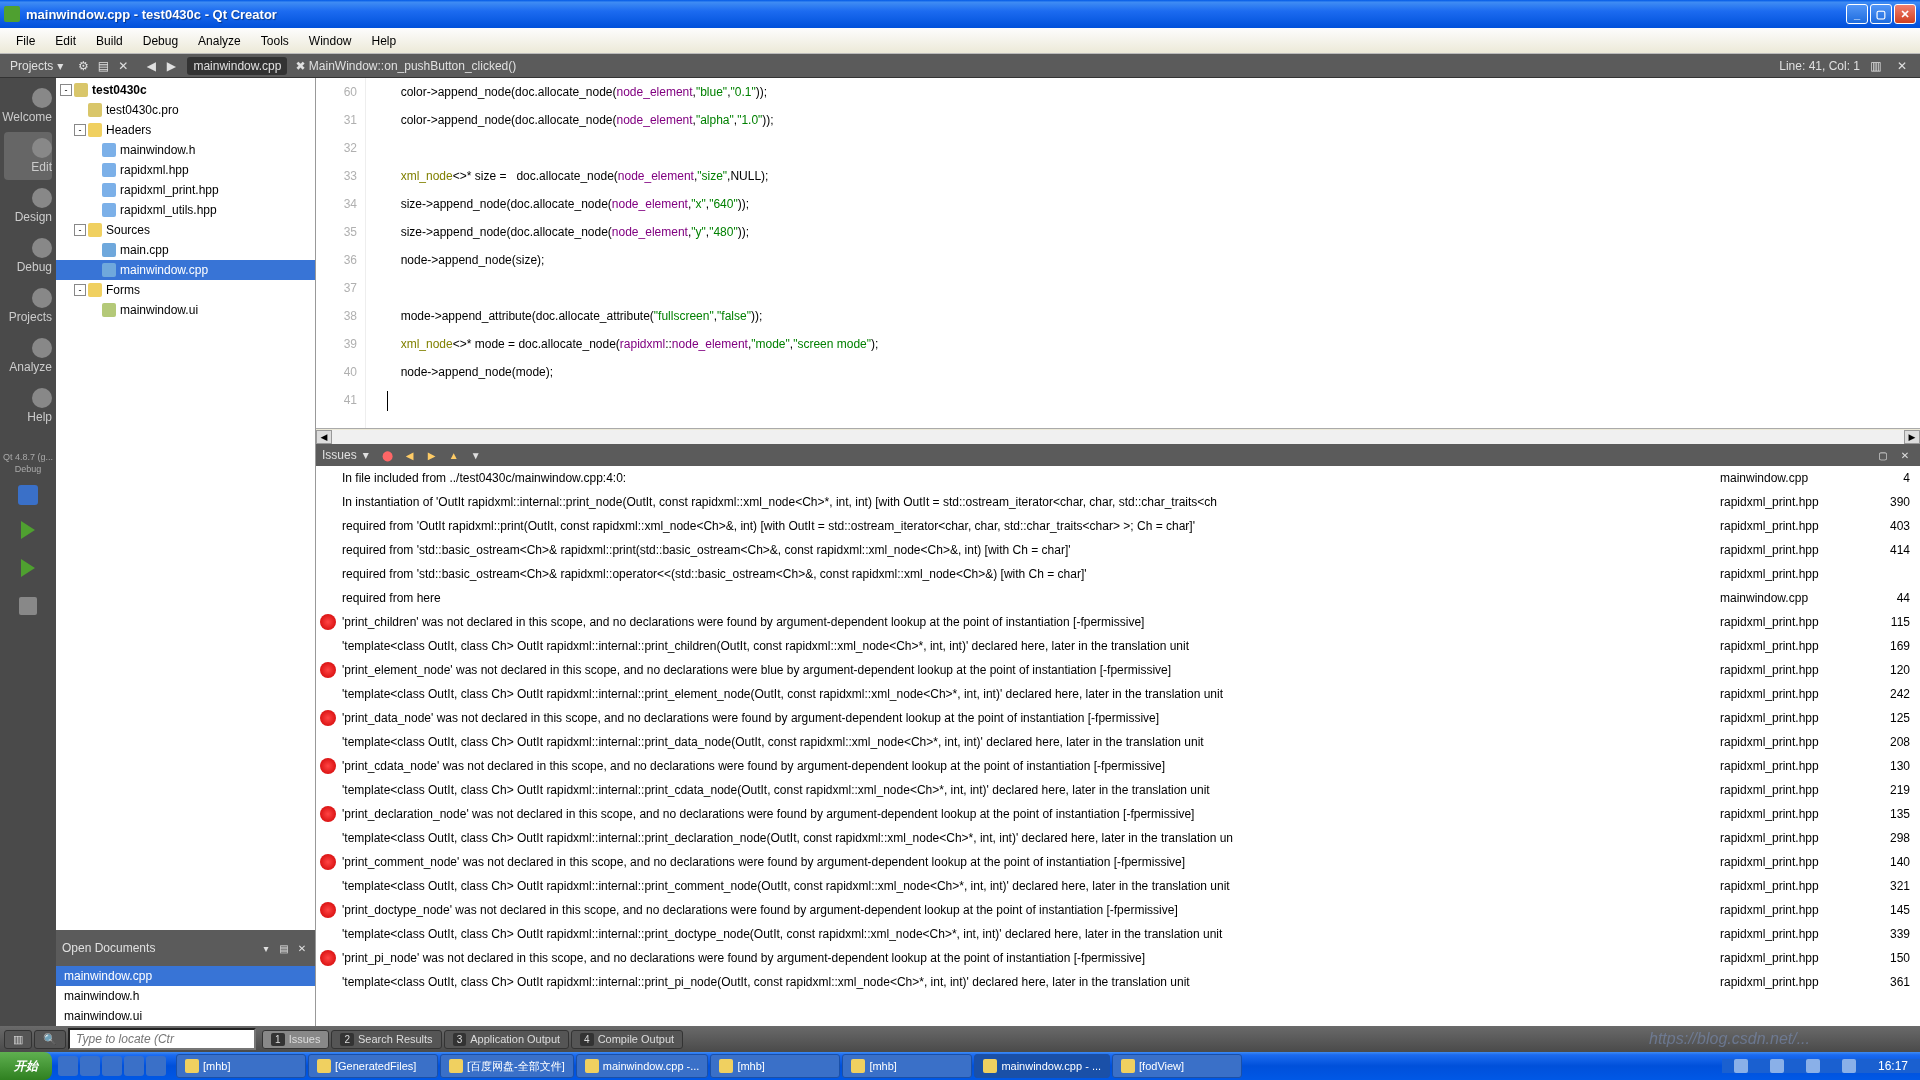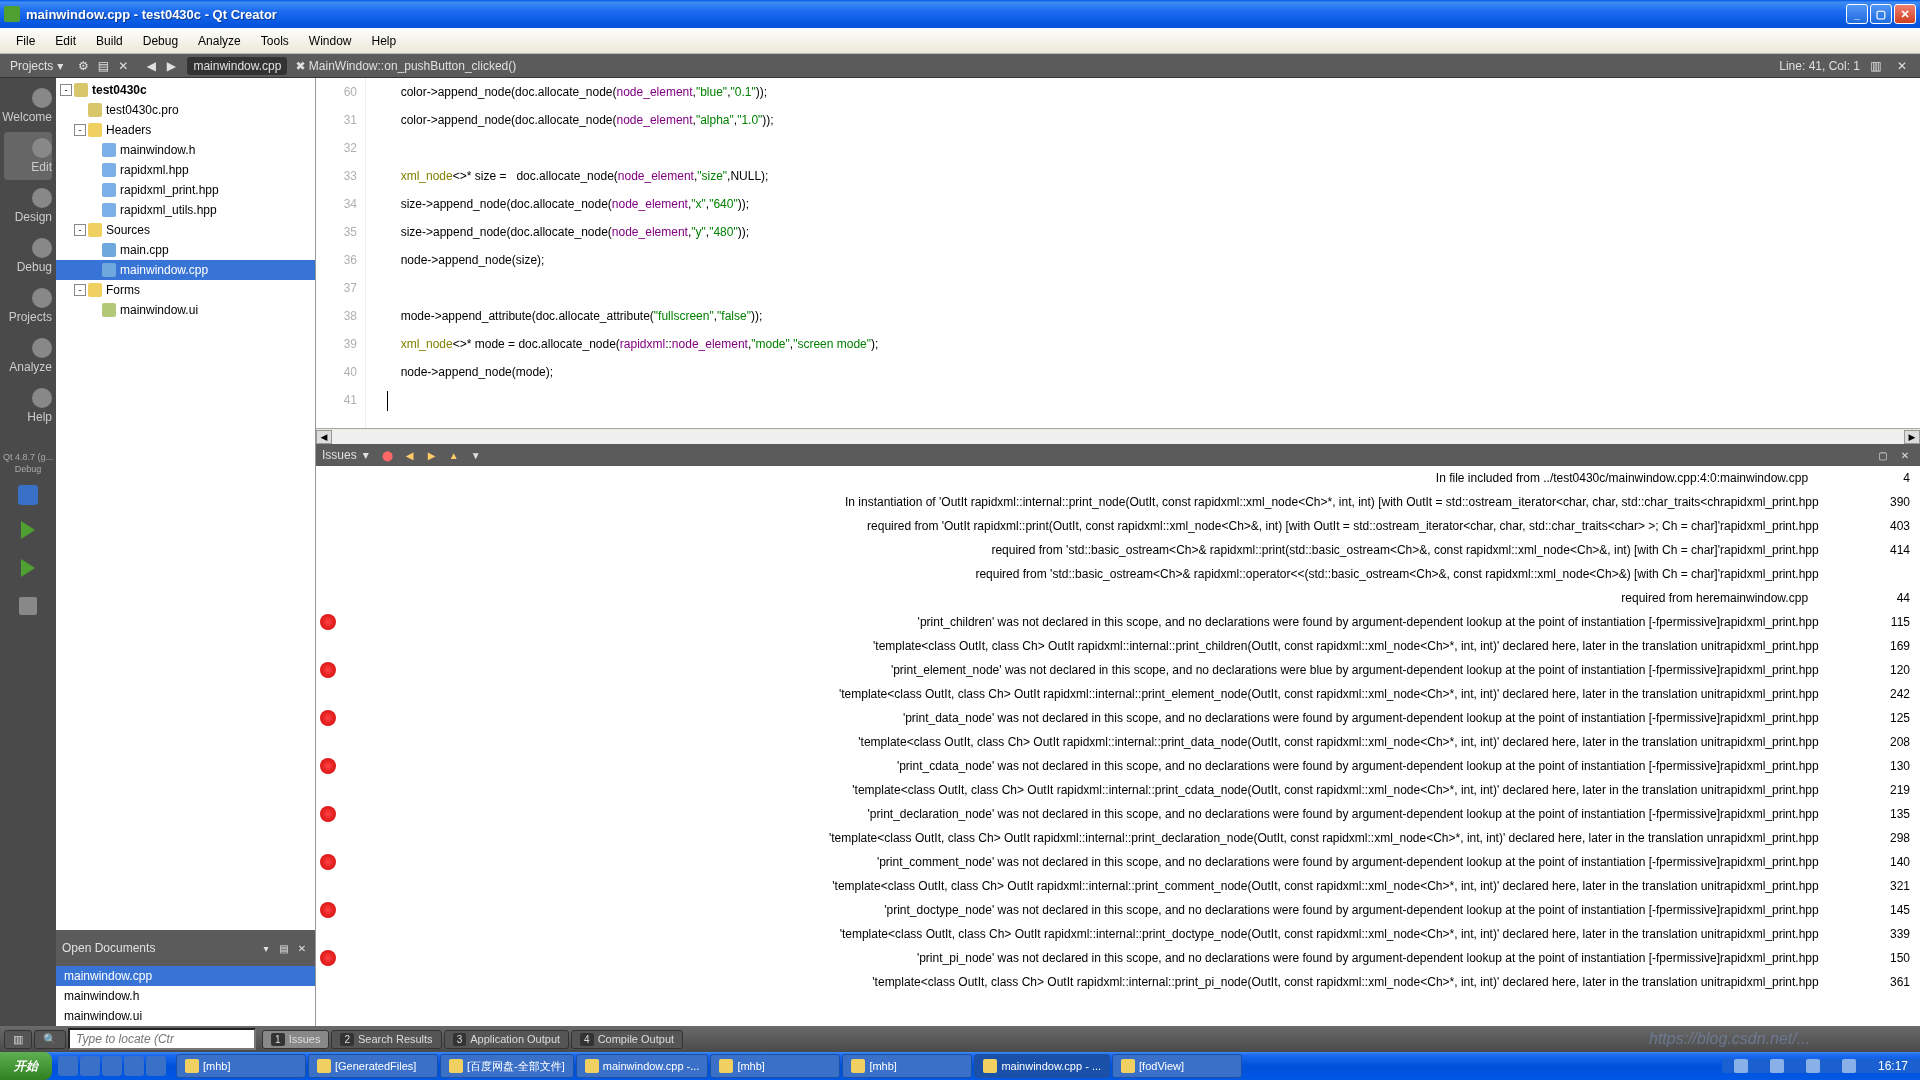--- a/index.html
+++ b/index.html
@@ -68,21 +68,21 @@
 .hscroll .track { flex: 1; height: 14px; background: #f0f0f0; }
 
 .issues-hdr { height: 22px; background: #5b5b5b; color: #e0e0e0; display: flex; align-items: center; padding: 0 6px; }
 .issues-hdr .tools { margin-left: 10px; display: flex; gap: 4px; }
 .ih-btn { width: 18px; height: 16px; display: flex; align-items: center; justify-content: center; font-size: 10px; }
 .issues-hdr .sp2 { margin-left: auto; display: flex; gap: 4px; }
 .issues { background: white; overflow: auto; height: 560px; }
 .irow { display: flex; align-items: center; height: 24px; padding-left: 4px; font-size: 13px; border-bottom: 0px; }
 .irow .iic { width: 16px; height: 16px; margin-right: 6px; flex-shrink: 0; }
 .iic.err { background: radial-gradient(circle, #f44, #c00); border-radius: 50%; }
-.irow .imsg { flex: 1; overflow: hidden; text-overflow: ellipsis; white-space: nowrap; text-align: right; }
+.irow .imsg { flex: 1; overflow: hidden; text-overflow: ellipsis; white-space: nowrap; }
 .irow .ifile { width: 160px; text-align: left; padding-right: 8px; }
 .irow .iline { width: 40px; text-align: right; padding-right: 10px; }
 
 .bottombar { height: 26px; background: linear-gradient(to bottom, #6a6a6a, #4a4a4a); display: flex; align-items: center; color: #ddd; padding: 0 4px; gap: 2px; }
 .bb-btn { padding: 2px 8px; background: #555; border: 1px solid #333; border-radius: 3px; display: flex; align-items: center; gap: 4px; font-size: 11px; }
 .bb-btn.active { background: #888; }
 .bb-search { background: white; color: #888; padding: 2px 6px; width: 188px; font-style: italic; }
 .bb-num { background: #333; padding: 1px 4px; border-radius: 2px; font-size: 10px; }
 
 .taskbar { height: 28px; background: linear-gradient(to bottom, #3f8cf3, #1c6bf0 10%, #0050da 50%, #0058e6); display: flex; align-items: center; }

